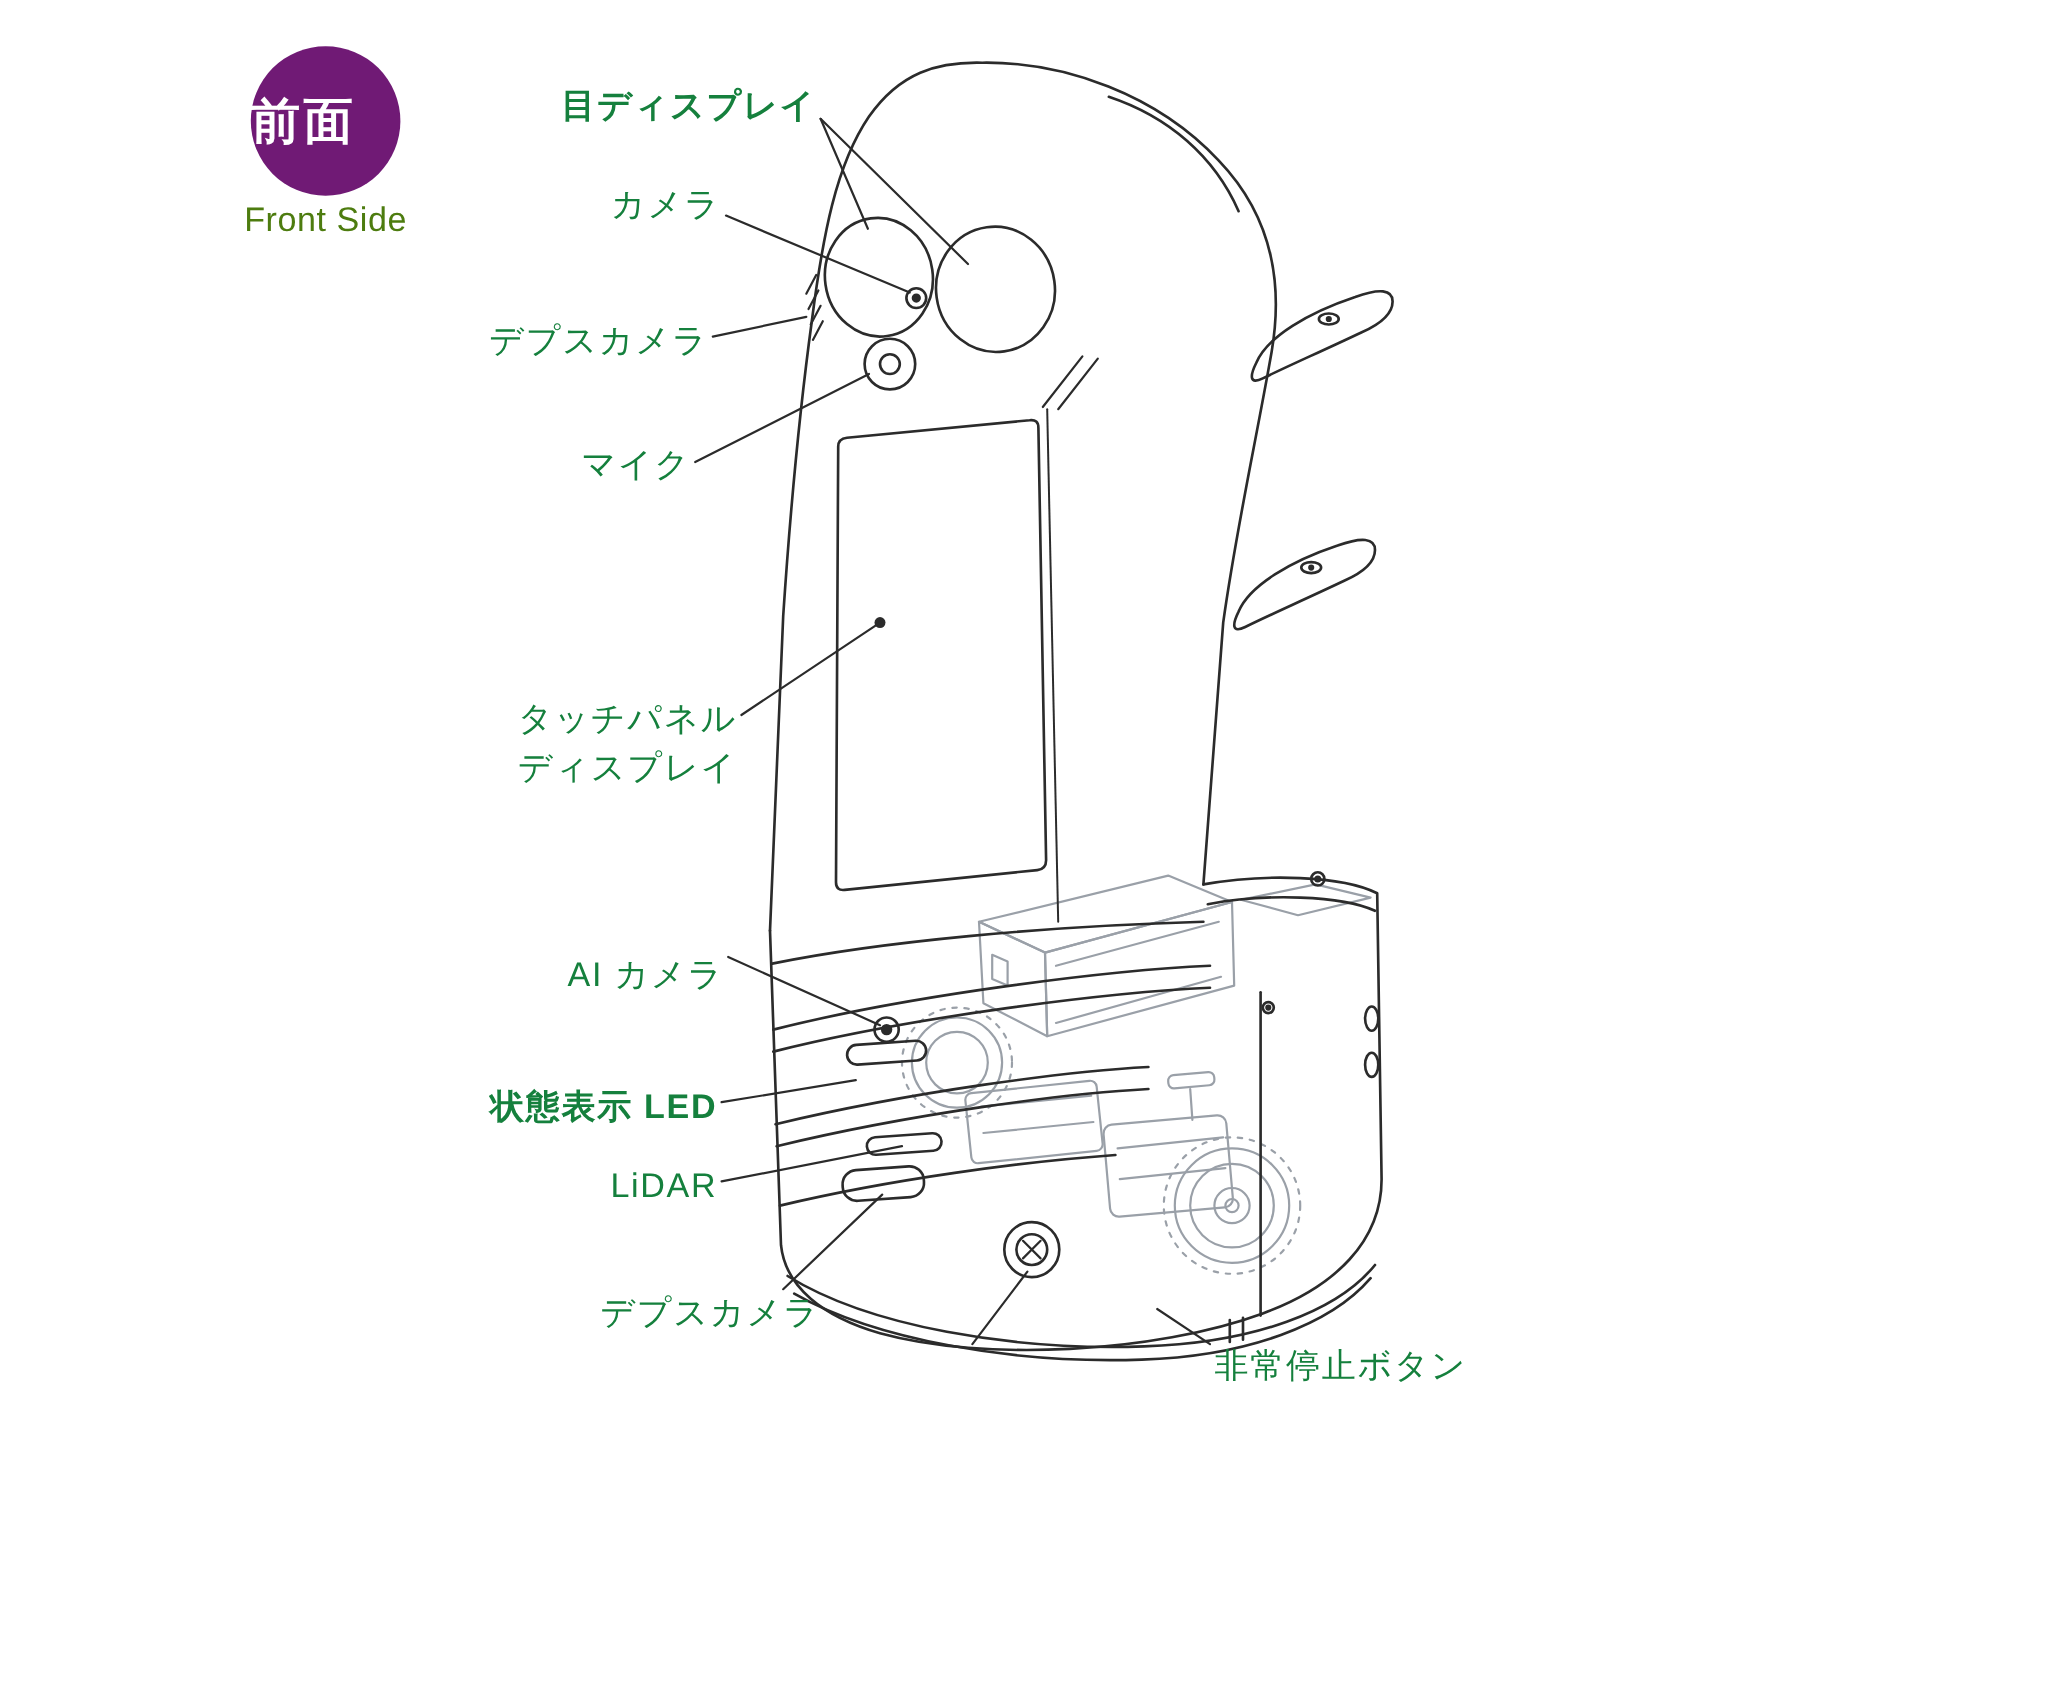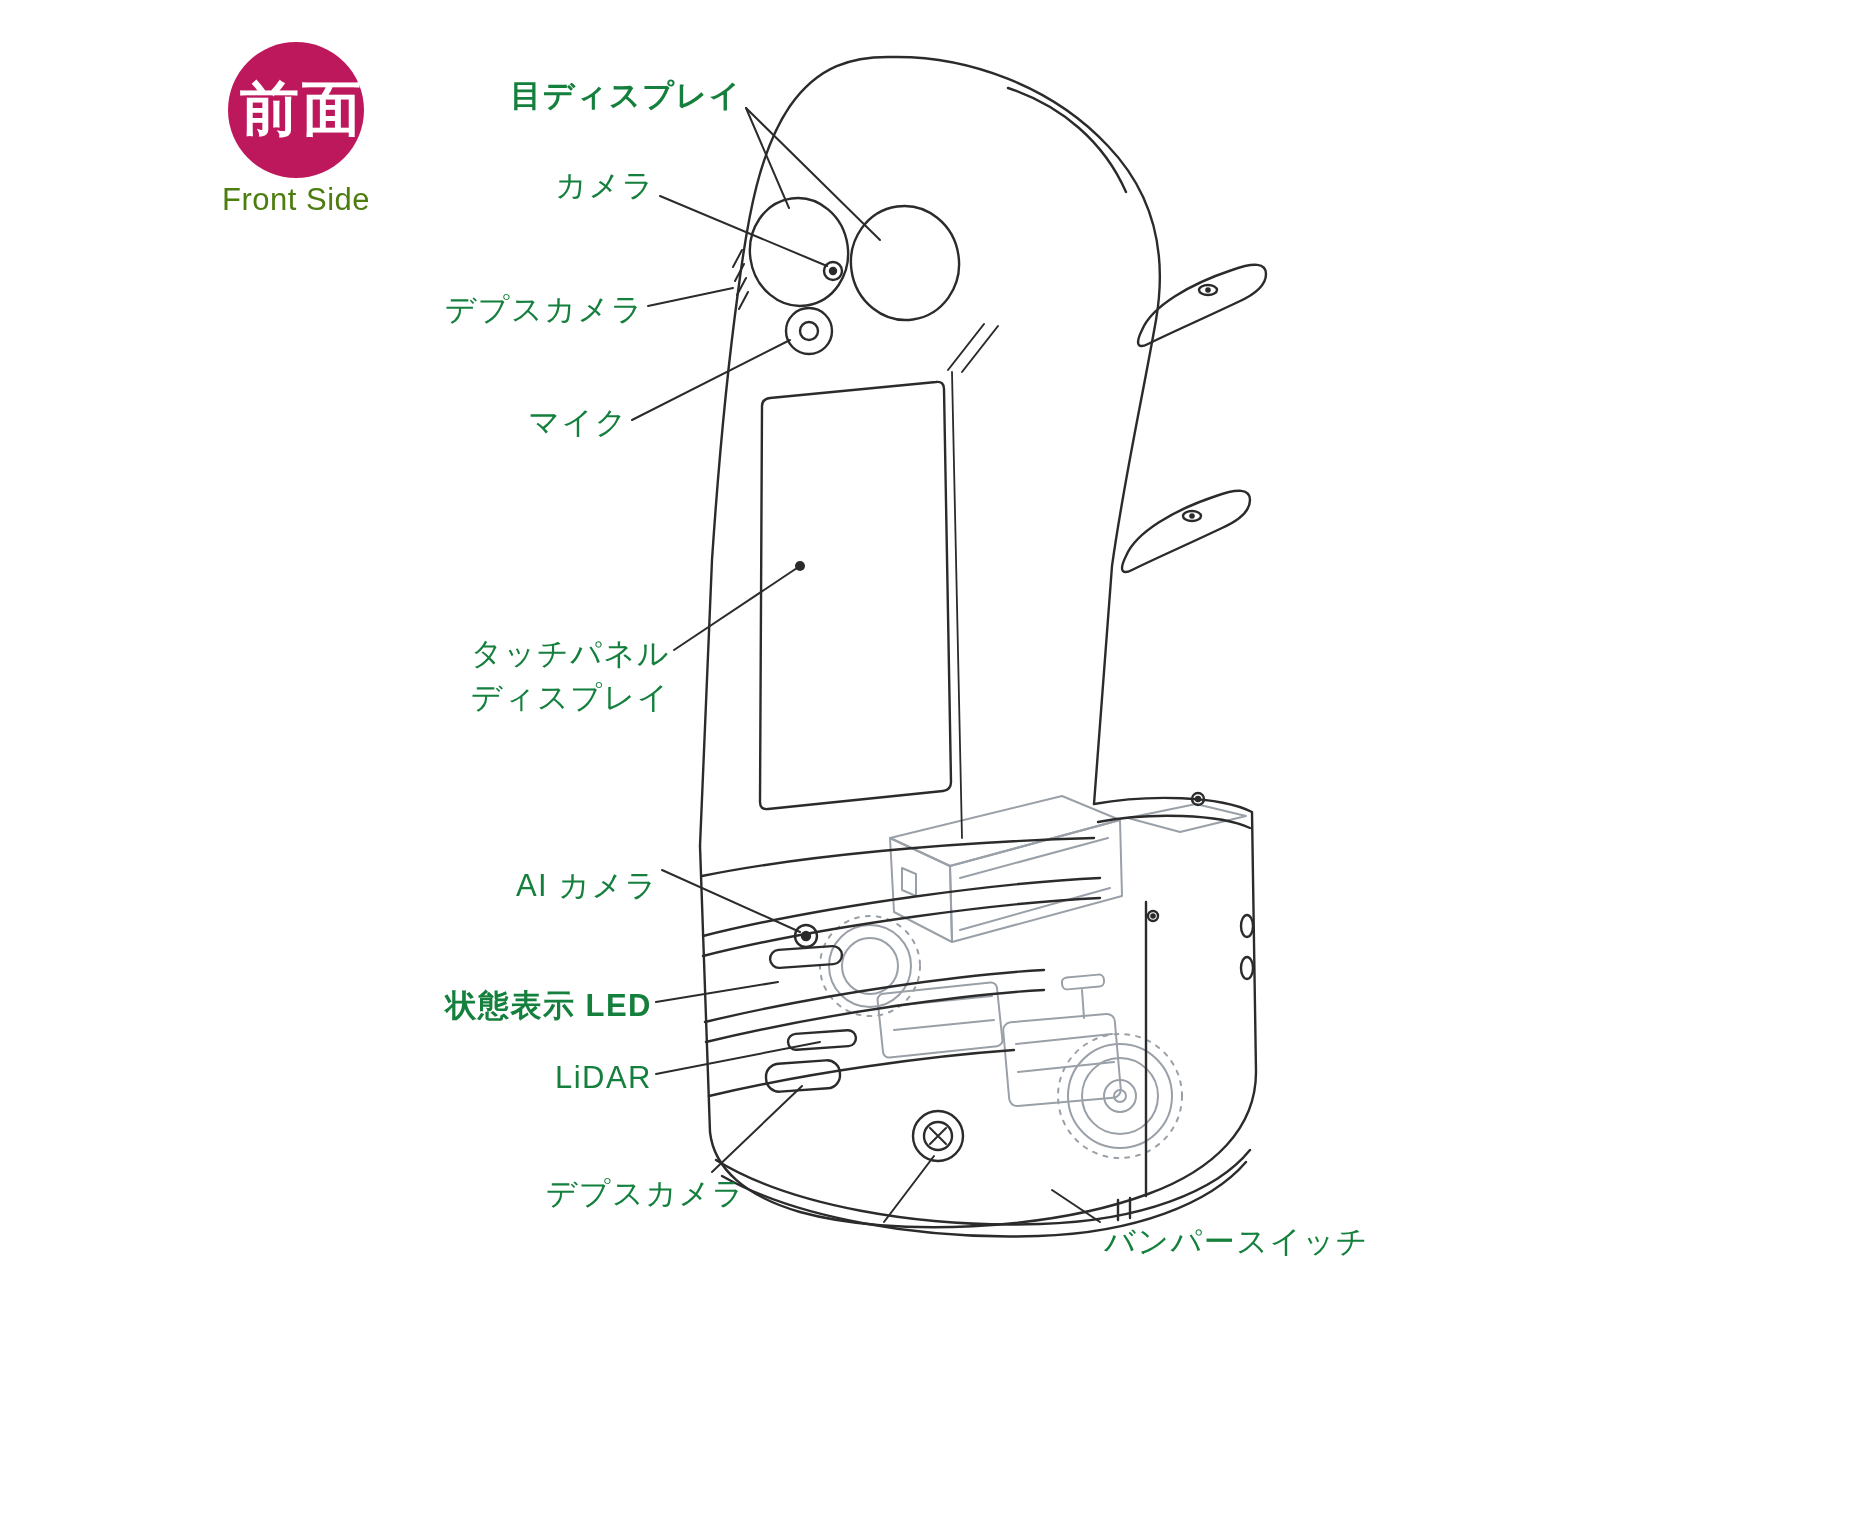--- a/index.html
+++ b/index.html
@@ -3,22 +3,22 @@
 <meta charset="utf-8">
 <style>
   html,body{margin:0;padding:0;background:#ffffff;}
   .canvas{
     position:relative;width:1860px;height:1532px;background:#ffffff;overflow:hidden;
     font-family:"Liberation Sans","DejaVu Sans",sans-serif;
   }
   svg.art{position:absolute;left:0;top:0;}
   .badge{
     position:absolute;left:228px;top:42px;width:136px;height:136px;border-radius:50%;
-    background:#be185d;display:flex;align-items:center;justify-content:flex-end;
-    color:#ffffff;font-size:59px;font-weight:700;letter-spacing:3px;
+    background:#701a75;display:flex;align-items:center;justify-content:flex-start;
+    color:#ffffff;font-size:45px;font-weight:700;letter-spacing:3px;
   }
   .badge-sub{
     position:absolute;left:210px;top:182px;width:172px;text-align:center;
     color:#4d7c0f;font-size:31px;font-weight:400;letter-spacing:0.5px;
   }
   .label{
     position:absolute;font-size:31px;color:#15803d;white-space:nowrap;letter-spacing:1.5px;
     line-height:1.15;
   }
   .label.bold{font-weight:700;}
@@ -147,15 +147,15 @@
   <div class="label bold" style="right:1118px;top:78px;">目ディスプレイ</div>
   <div class="label" style="right:1205px;top:168px;">カメラ</div>
   <div class="label" style="right:1216px;top:292px;">デプスカメラ</div>
   <div class="label" style="right:1232px;top:405px;">マイク</div>
   <div class="label" style="right:1190px;top:636px;">タッチパネル</div>
   <div class="label" style="right:1190px;top:680px;">ディスプレイ</div>
   <div class="label" style="right:1202px;top:852px;margin-top:16px;">AI カメラ</div>
   <div class="label bold" style="right:1208px;top:988px;">状態表示 LED</div>
   <div class="label" style="right:1208px;top:1060px;text-align:center;">LiDAR</div>
   <div class="label" style="right:1115px;top:1176px;">デプスカメラ</div>
-  <div class="label" style="left:1104px;top:1224px;">バンパースイッチ</div>
+  <div class="label" style="left:1104px;top:1224px;">非常停止ボタン</div>
 
 </div>
 
 </body></html>

